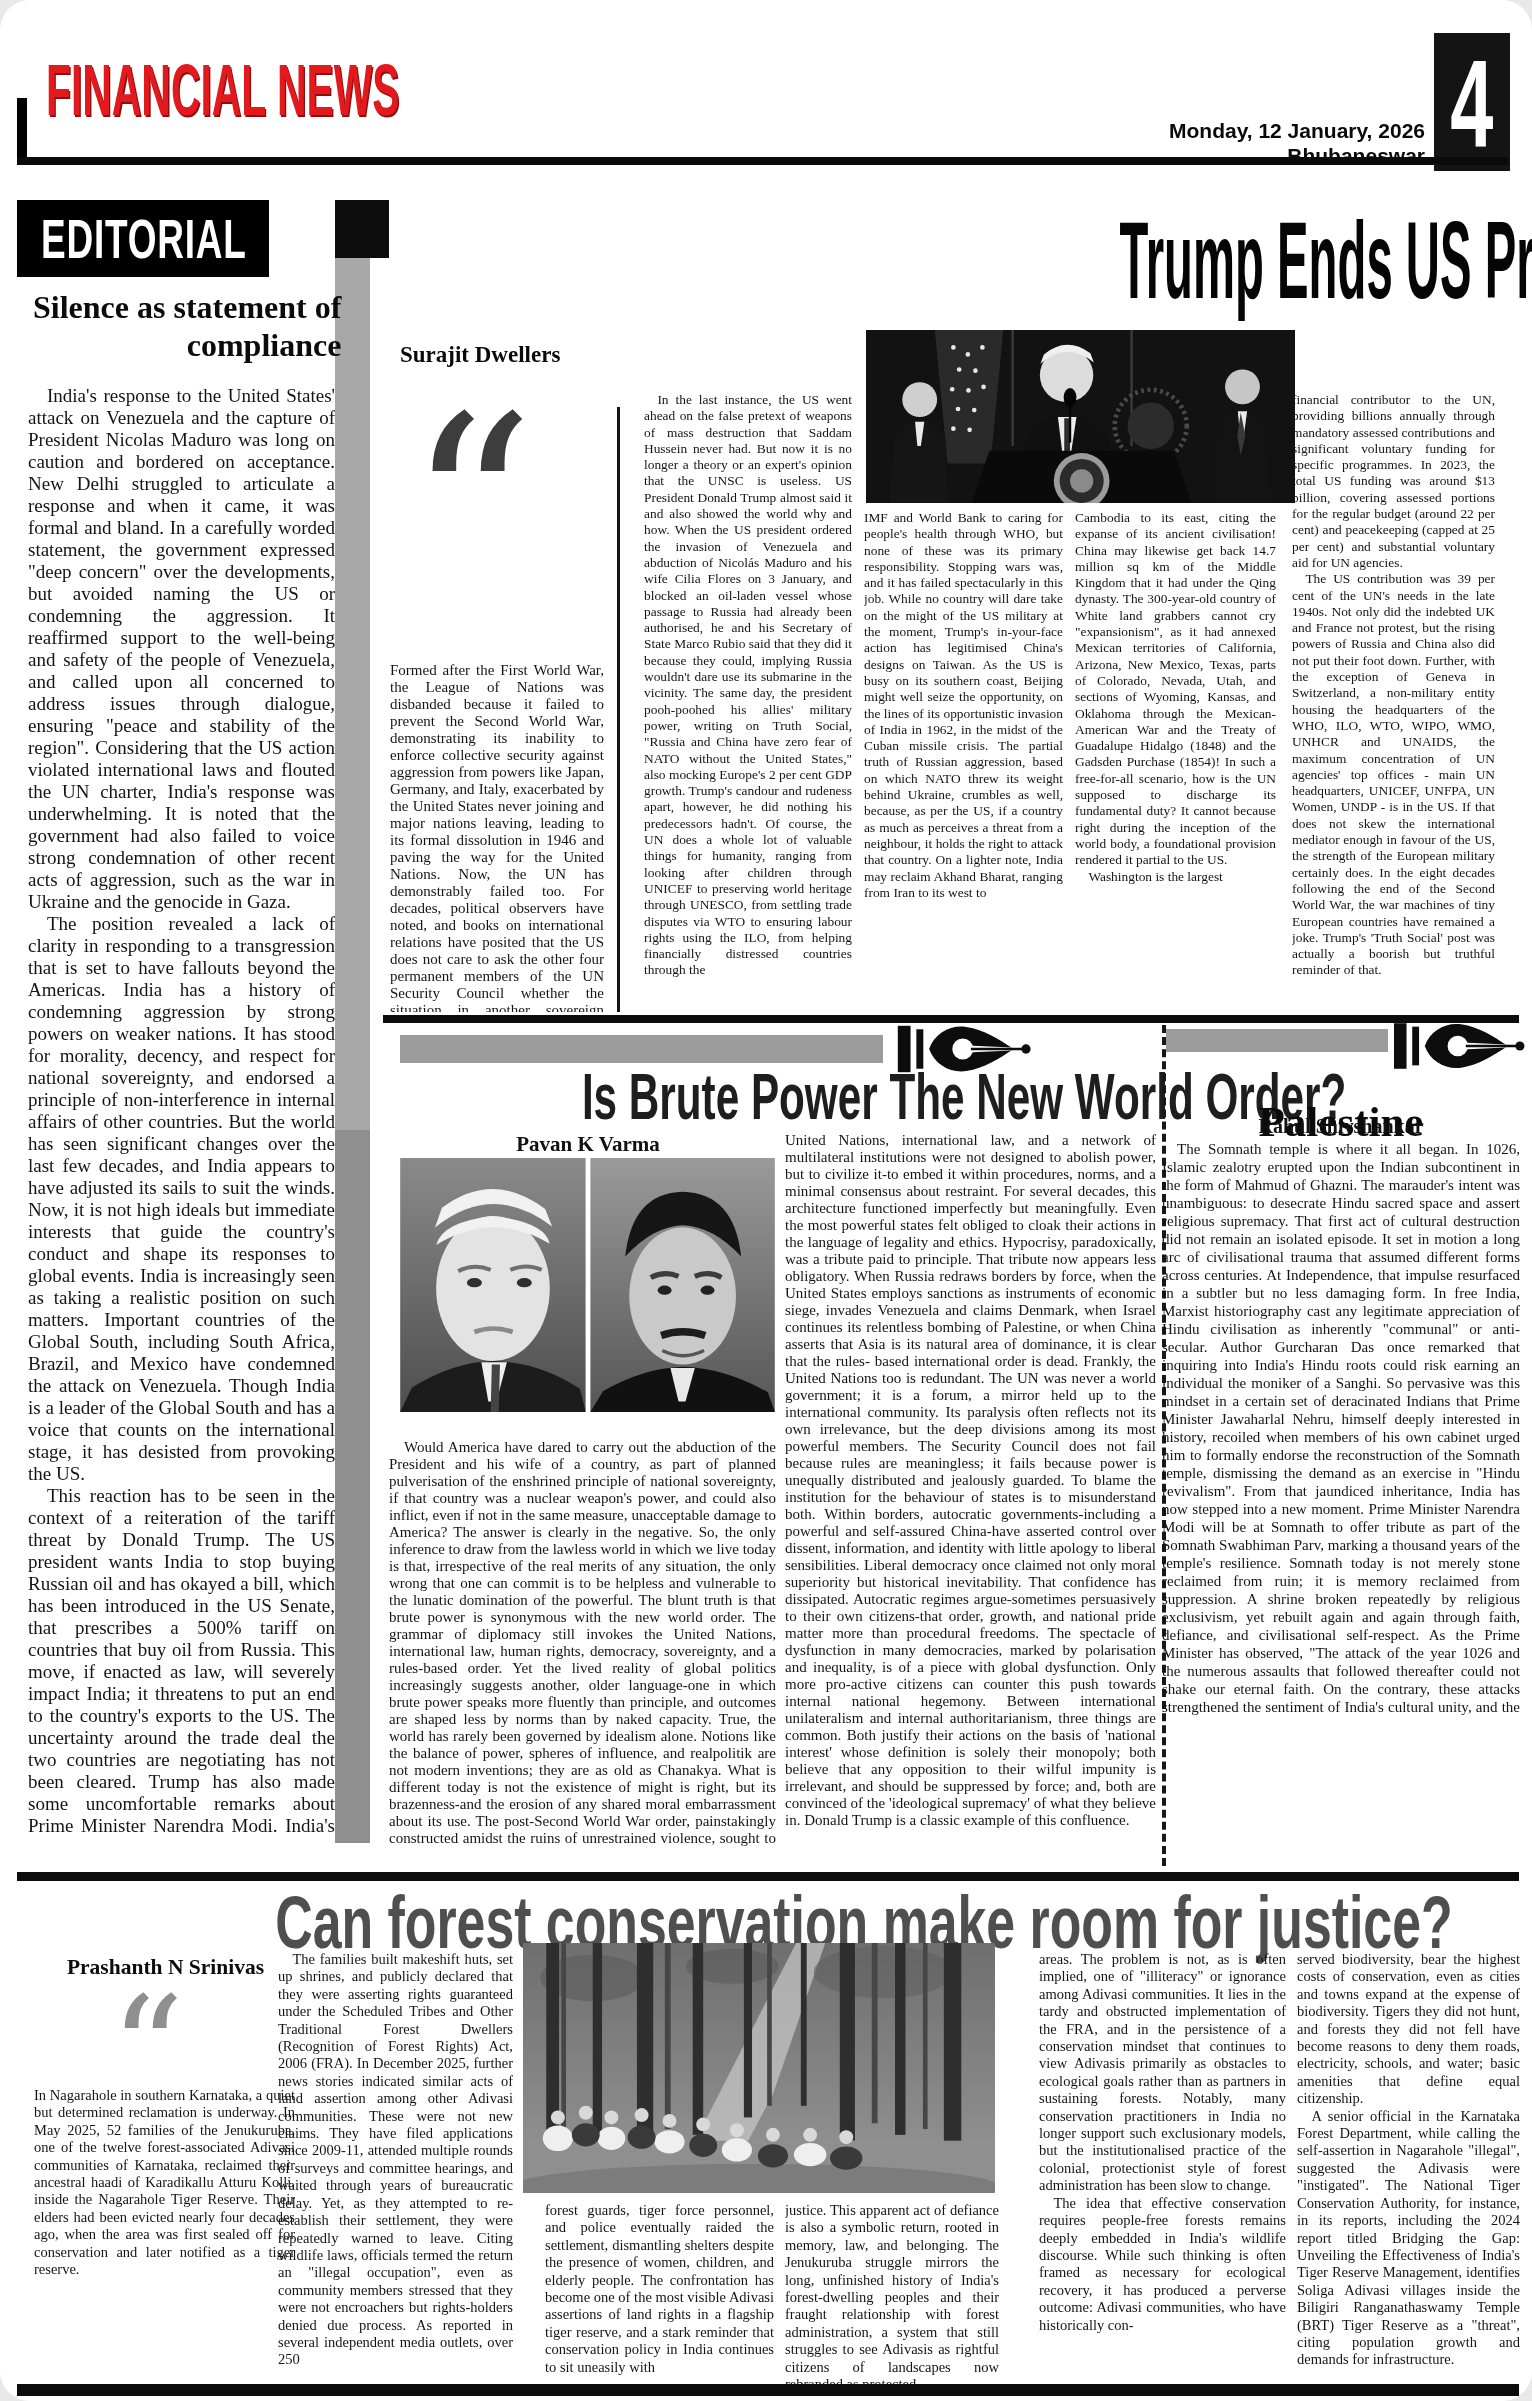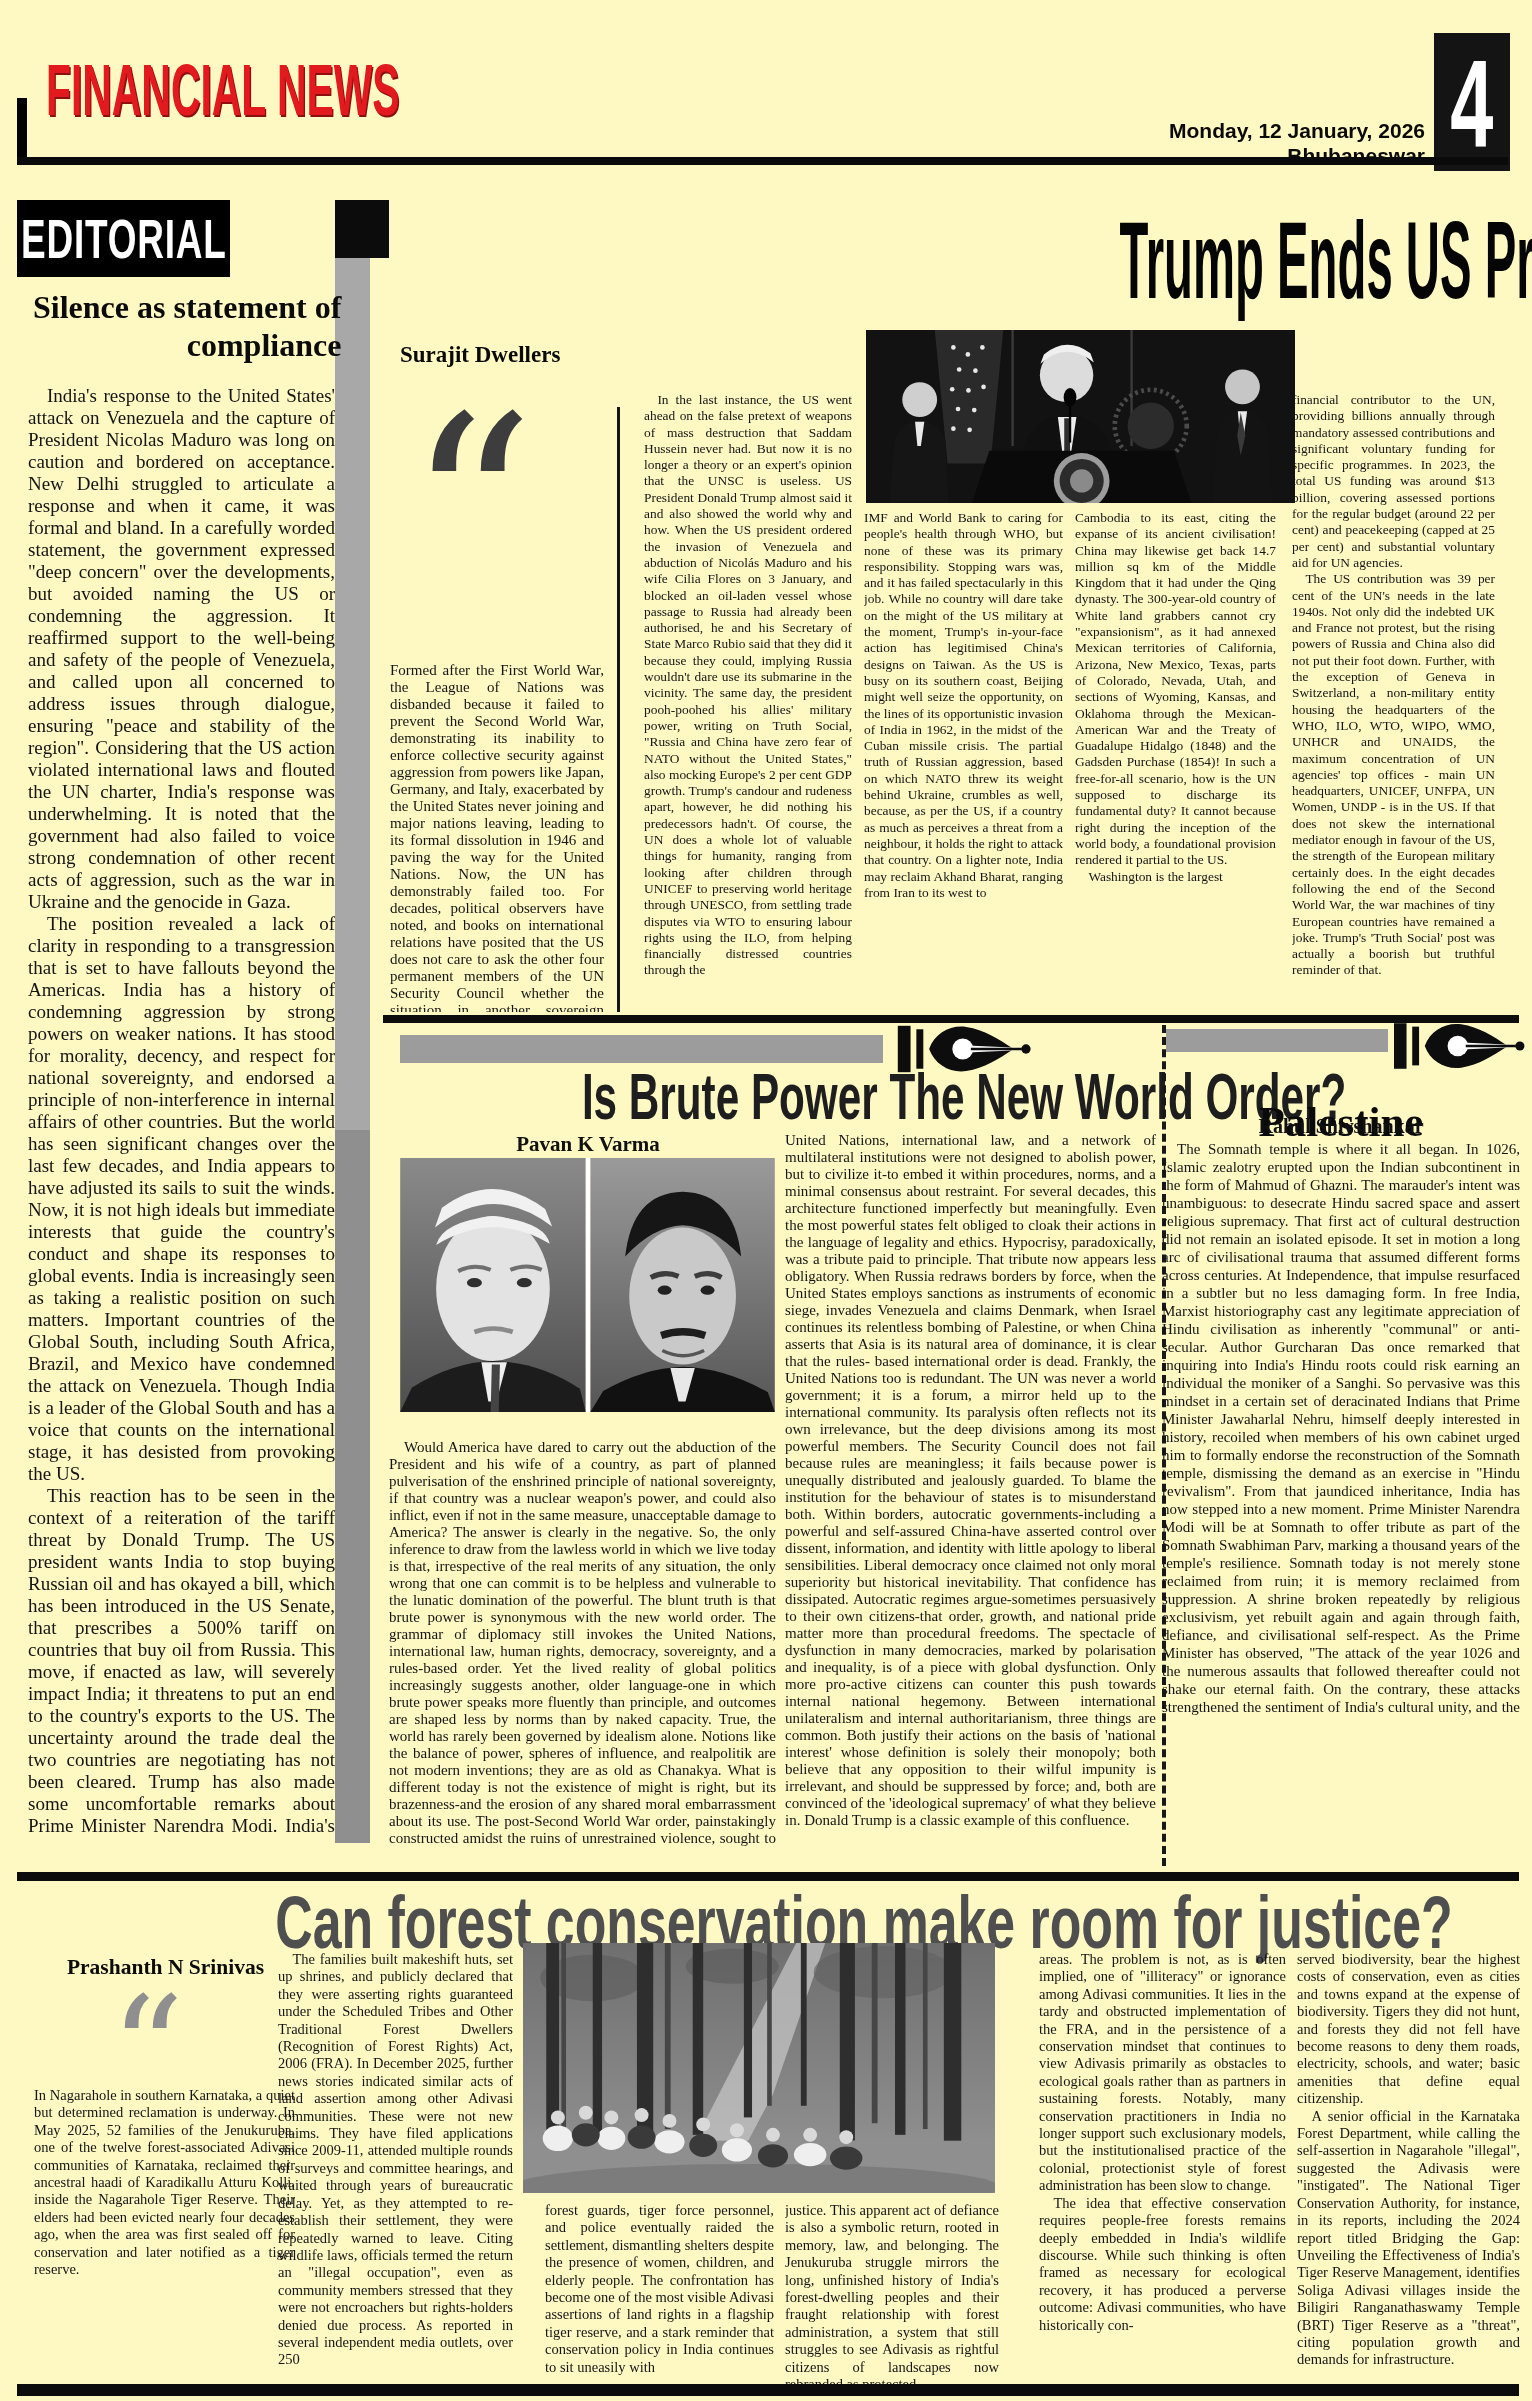--- a/index.html
+++ b/index.html
@@ -1,41 +1,42 @@
 <!DOCTYPE html>
 <html style="font-size:9.3px"><head>
 <meta charset="utf-8">
 <style>
   * { margin:0; padding:0; box-sizing:border-box; }
   html,body { background:#e9e9e9; }
   #page {
-    position:relative; width:1532px; height:2401px; background:#fef9c3;
+    position:relative; width:1532px; height:2401px; background:#ffffff;
     font-family:"Liberation Serif", serif; color:#111; overflow:hidden;
     margin:0 auto;
+    border-radius:30px;
   }
   .abs { position:absolute; }
   .body-text { text-align:justify; white-space:pre-line; overflow:hidden; color:#141414; }
   .cond { display:inline-block; white-space:nowrap; }
 
   
   .mast-vbar { left:17.4px; top:98px; width:10px; height:60px; background:#000; }
   .mast-rule { left:17.4px; top:157px; width:1491px; height:7.6px; background:#0a0a0a; }
   .mast-title { left:46px; top:53px; height:70px; font-family:"Liberation Sans",sans-serif;
     font-weight:bold; font-size:73px; line-height:1; color:#e2191d;
     text-shadow:2.3px 2.3px 0 #8c0f10; }
   .mast-title .cond { transform:scaleX(0.56); transform-origin:left top; }
   .mast-date { right:107px; top:119px; width:349px; text-align:right;
     font-family:"Liberation Sans",sans-serif; font-weight:bold; font-size:21px; line-height:1.18; color:#0a0a0a; }
   .pagenum-box { left:1434px; top:33px; width:76px; height:138px; background:#141414;
     display:flex; align-items:center; justify-content:center; }
   .pagenum-box span { font-family:"Liberation Sans",sans-serif; font-weight:bold;
     font-size:125px; color:#fff; transform:scaleX(0.62); line-height:1; }
 
   
-  .edit-box { left:17.4px; top:200px; width:213px; height:77px; background:#000;
+  .edit-box { left:17.4px; top:200px; width:252px; height:77px; background:#000;
     display:flex; align-items:center; justify-content:center; }
   .edit-box span { font-family:"Liberation Sans",sans-serif; font-weight:bold; font-size:56px;
     color:#fff; letter-spacing:1.2px; transform:scaleX(0.66); }
   .ribbon-cap { left:335px; top:200px; width:54px; height:58px; background:#0c0c0c; }
   .ribbon { left:335px; top:258px; width:35px; height:1585px;
     background:linear-gradient(#a8a8a8 0 55%, #8f8f8f 55% 100%); }
   .edit-headline { left:24.4px; top:289px; width:317px; text-align:right;
     font-weight:bold; font-size:32px; line-height:1.18; color:#0b0b0b; }
   .edit-body { left:28px; top:385px; width:307px; height:1455px; font-size:19px; line-height:22px; }
 

